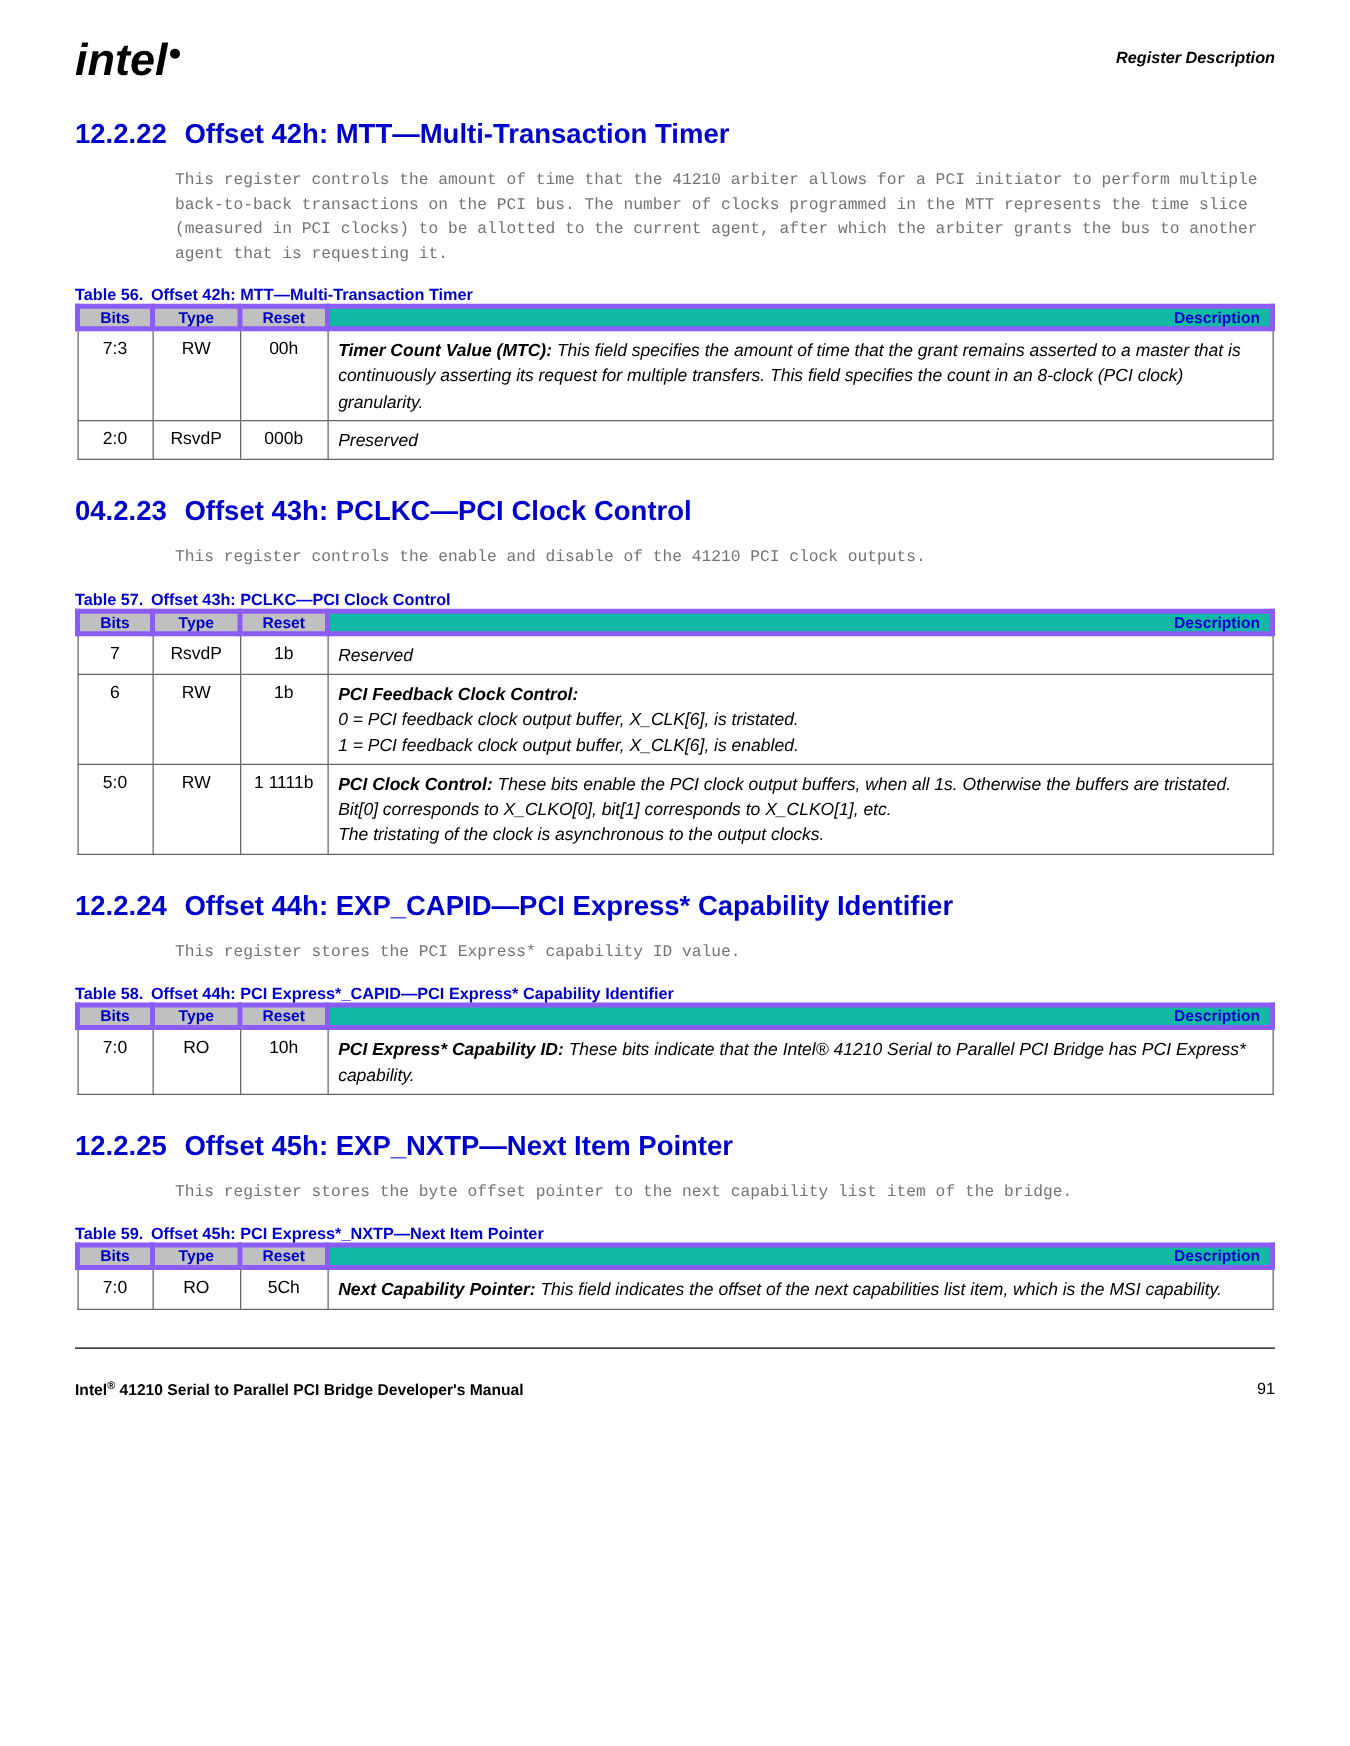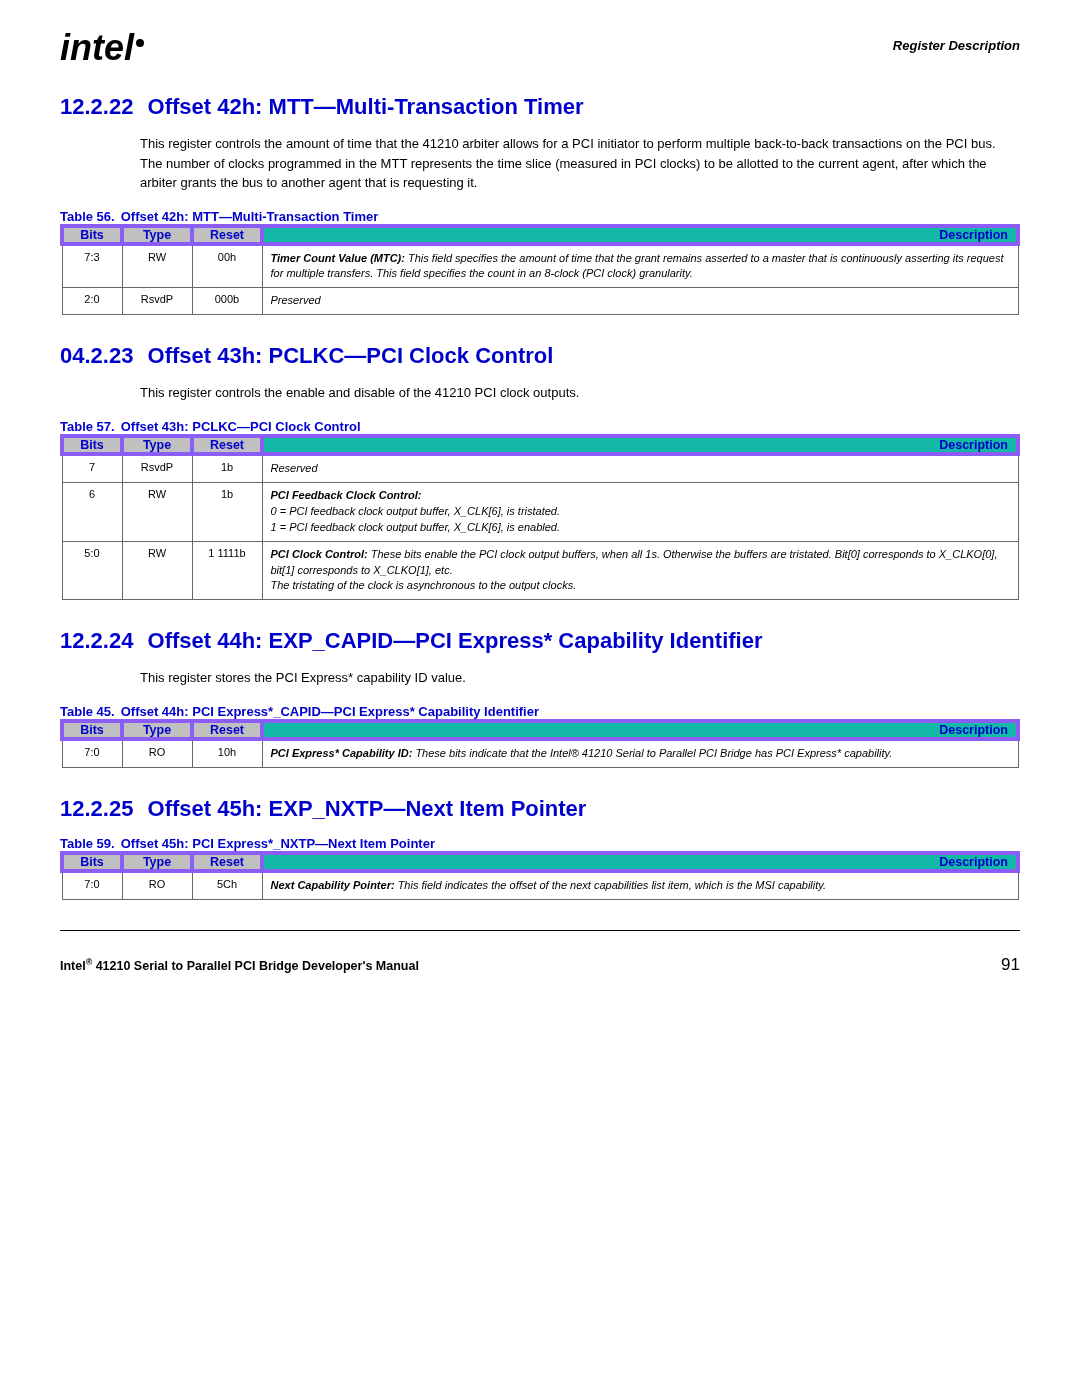--- a/index.html
+++ b/index.html
@@ -53,21 +53,22 @@
     }
     .section-heading span.section-num {
       margin-right: 8px;
     }
 
     
     .body-text {
       margin: 0 0 16px 80px;
       font-size: 13px;
       line-height: 1.5;
-      color: #000000;
+      color: #737373;
+      font-family: Liberation Mono, monospace;
     }
 
     
     .table-caption-row {
       margin: 14px 0 0 0;
       display: flex;
       align-items: baseline;
       gap: 6px;
     }
     .table-caption-label {
@@ -103,21 +104,21 @@
       background: #14b8a6;
     }
     .reg-table th.bits-col, .reg-table th.type-col, .reg-table th.reset-col {
       color: #0000cc;
       background: #c0c0c0;
     }
     .reg-table td {
       border: 1px solid #666;
       padding: 5px 8px;
       vertical-align: top;
-      font-size: 11px;
+      font-size: 14px;
     }
     .reg-table td.center {
       text-align: center;
     }
     .reg-table td.desc-td {
       line-height: 1.45;
       font-style: italic;
     }
     .bold-term {
       font-weight: bold;
@@ -130,21 +131,21 @@
       padding-top: 24px;
       display: flex;
       justify-content: space-between;
       align-items: center;
       font-size: 12.5px;
     }
     .footer-title {
       font-weight: bold;
     }
     .footer-pagenum {
-      font-size: 17px;
+      font-size: 13px;
     }
 
     sup {
       font-size: 0.7em;
       vertical-align: super;
     }
   </style>
 </head>
 <body>
 
@@ -243,21 +244,21 @@
 </div>
 
 <div>
   <div class="section-heading">
     <span class="section-num">12.2.24</span>
     <span>Offset 44h: EXP_CAPID—PCI Express* Capability Identifier</span>
   </div>
   <div class="body-text">This register stores the PCI Express* capability ID value.</div>
 
   <div class="table-caption-row">
-    <span class="table-caption-label">Table <span>45</span>.</span>
+    <span class="table-caption-label">Table <span>58</span>.</span>
     <span class="table-caption-text">Offset 44h: PCI Express*_CAPID—PCI Express* Capability Identifier</span>
   </div>
   <table class="reg-table">
     <thead>
       <tr>
         <th class="bits-col" style="width:60px;">Bits</th>
         <th class="type-col" style="width:70px;">Type</th>
         <th class="reset-col" style="width:70px;">Reset</th>
         <th class="desc-col">Description</th>
       </tr>
@@ -271,20 +272,21 @@
       </tr>
     </tbody>
   </table>
 </div>
 
 <div>
   <div class="section-heading">
     <span class="section-num">12.2.25</span>
     <span>Offset 45h: EXP_NXTP—Next Item Pointer</span>
   </div>
+  <div class="body-text">This register stores the byte offset pointer to the next capability list item of the bridge.</div>
 
   <div class="table-caption-row">
     <span class="table-caption-label">Table <span>59</span>.</span>
     <span class="table-caption-text">Offset 45h: PCI Express*_NXTP—Next Item Pointer</span>
   </div>
   <table class="reg-table">
     <thead>
       <tr>
         <th class="bits-col" style="width:60px;">Bits</th>
         <th class="type-col" style="width:70px;">Type</th>

